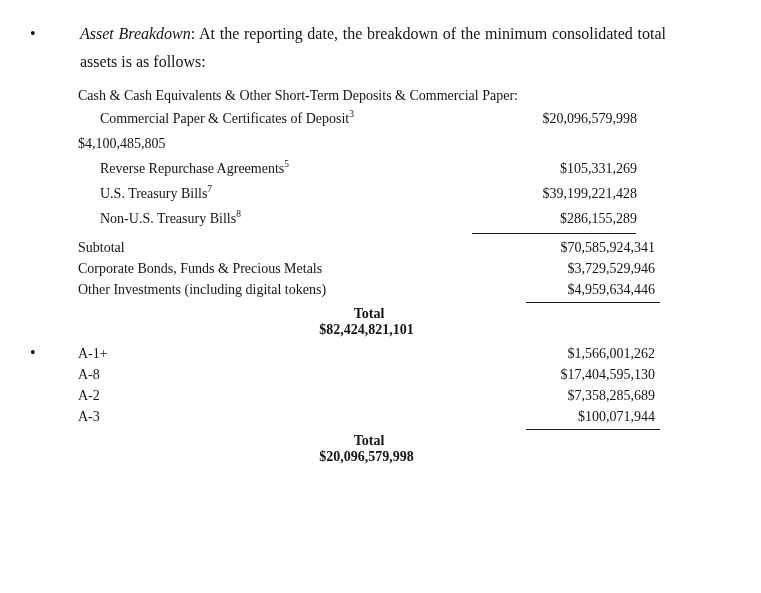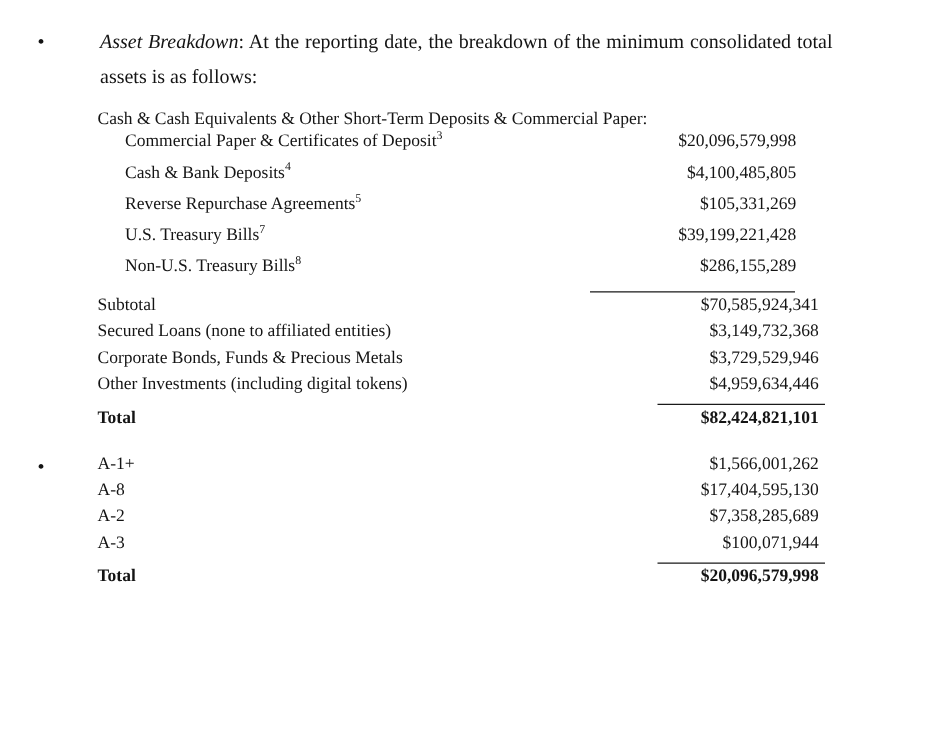--- a/index.html
+++ b/index.html
@@ -56,28 +56,29 @@
   .fin-table.first { margin-top: 10px; }
   .fin-table.second { margin-top: 16px; }
   .group-header {
     height: 20px;
     line-height: 20px;
     white-space: nowrap;
   }
   .trow {
     display: flex;
     justify-content: space-between;
+    align-items: center;
     white-space: nowrap;
   }
   .trow.detail { height: 25px; }
   .trow.detail .cell-label { padding-left: 22px; }
   .trow.detail .cell-value { padding-right: 23px; }
   .trow.summary { height: 21px; }
   .trow.summary .cell-value { padding-right: 5px; }
-  .trow.total-row { font-weight: bold; }
+  .trow.total-row { font-weight: bold; flex-direction: column; }
   .rule {
     height: 0;
     border-top: 1px solid #1a1a1a;
   }
   .rule.rule-subtotal {
     width: 164px;
     margin: 2px 24px 3px auto;
   }
   .rule.rule-total {
     width: 134px;
@@ -96,45 +97,40 @@
   </div>
 
   <div class="fin-table first">
     <div class="group-header">Cash &amp; Cash Equivalents &amp; Other Short-Term Deposits &amp; Commercial Paper:</div>
 
     <div class="trow detail">
       <span class="cell-label"><span>Commercial Paper &amp; Certificates of Deposit</span><sup>3</sup></span>
       <span class="cell-value">$20,096,579,998</span>
     </div>
     <div class="trow detail">
-      <span class="cell-label"><span>Cash &amp; Bank Deposits</span><sup>4</sup></span>
       <span class="cell-value">$4,100,485,805</span>
     </div>
     <div class="trow detail">
       <span class="cell-label"><span>Reverse Repurchase Agreements</span><sup>5</sup></span>
       <span class="cell-value">$105,331,269</span>
     </div>
     <div class="trow detail">
       <span class="cell-label"><span>U.S. Treasury Bills</span><sup>7</sup></span>
       <span class="cell-value">$39,199,221,428</span>
     </div>
     <div class="trow detail">
       <span class="cell-label"><span>Non-U.S. Treasury Bills</span><sup>8</sup></span>
       <span class="cell-value">$286,155,289</span>
     </div>
 
     <div class="rule rule-subtotal"></div>
 
     <div class="trow summary">
       <span class="cell-label">Subtotal</span>
       <span class="cell-value">$70,585,924,341</span>
-    </div>
-    <div class="trow summary">
-      <span class="cell-label">Secured Loans (none to affiliated entities)</span>
-      <span class="cell-value">$3,149,732,368</span>
     </div>
     <div class="trow summary">
       <span class="cell-label">Corporate Bonds, Funds &amp; Precious Metals</span>
       <span class="cell-value">$3,729,529,946</span>
     </div>
     <div class="trow summary">
       <span class="cell-label">Other Investments (including digital tokens)</span>
       <span class="cell-value">$4,959,634,446</span>
     </div>
 

